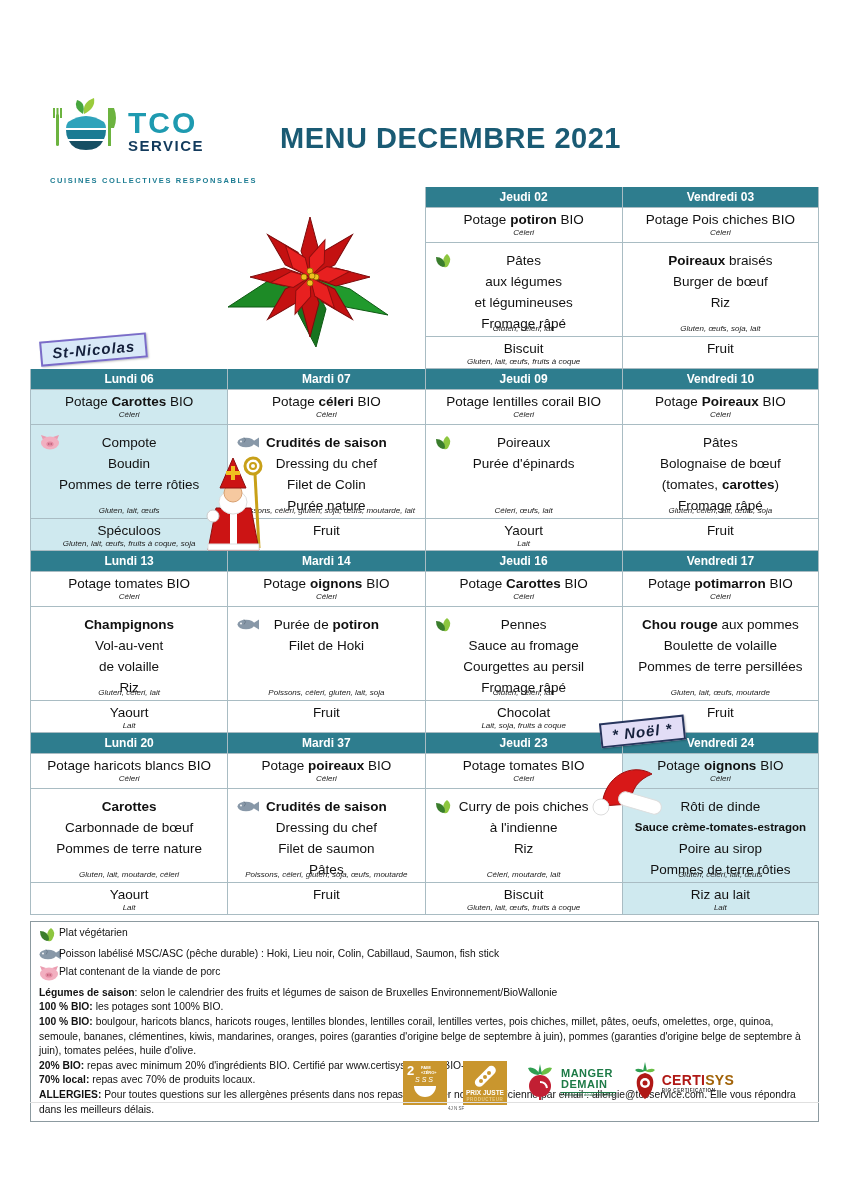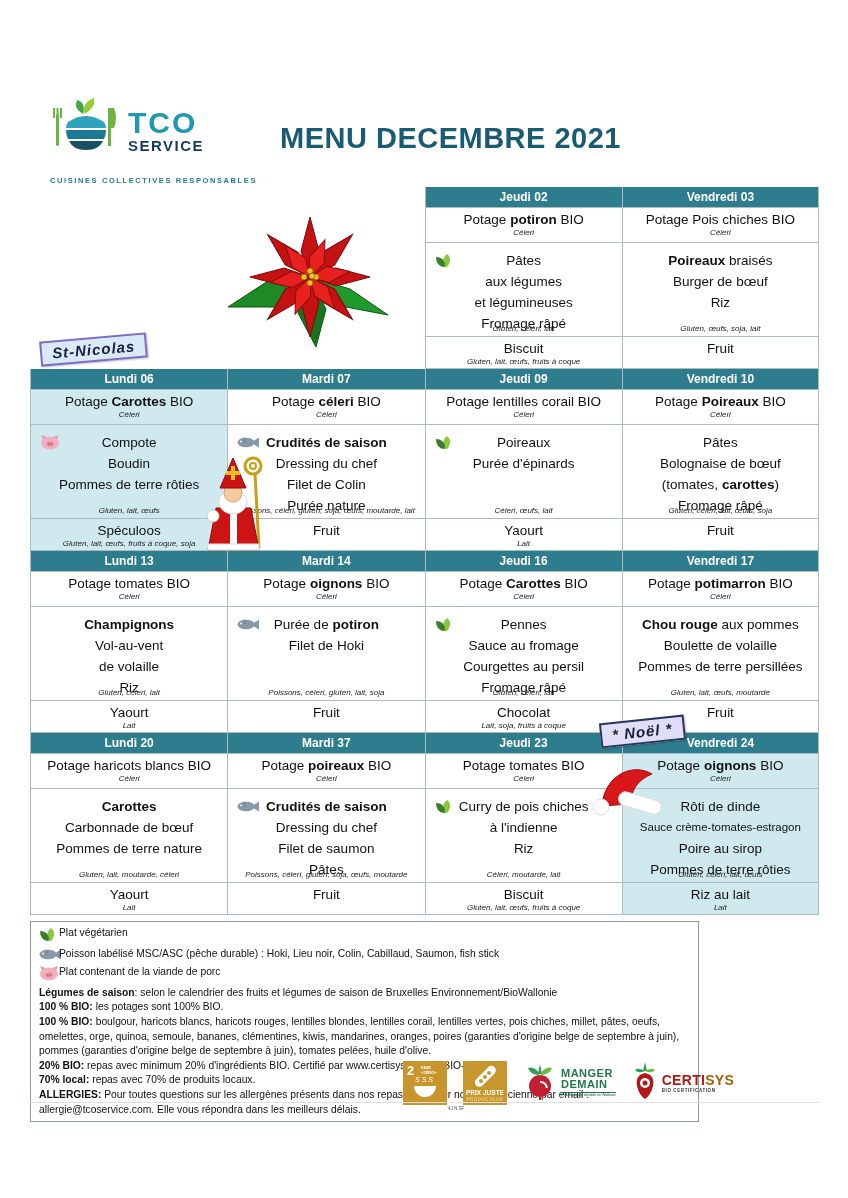--- a/index.html
+++ b/index.html
@@ -27,31 +27,31 @@
   .day-header{height:20px;line-height:20px;background:var(--teal);color:#fff;font-size:12px;font-weight:bold;text-align:center;}
   .cell{position:relative;border-top:1px solid var(--grid);text-align:center;background:#fff;}
   .cell.soup{height:35px;padding-top:3px;box-sizing:border-box;}
   .cell.main{height:94px;padding-top:7px;box-sizing:border-box;}
   .cell.dessert{height:33px;border-bottom:1px solid var(--grid);padding-top:3px;box-sizing:border-box;}
   .day-col.highlight .cell{background:var(--highlight);}
   .dish{font-size:13.5px;color:#111;line-height:17px;}
   .allergen{font-size:8px;font-style:italic;color:#222;line-height:10px;}
   .allergen.bottom{position:absolute;bottom:2px;left:0;right:0;}
   .main-line{font-size:13.5px;line-height:21px;color:#111;}
-  .main-line.small{font-size:11.5px;}
+  .main-line.small{font-size:11.5px;font-weight:bold;}
   .dish-icon{position:absolute;left:9px;top:10px;}
 
   
   .overlay{position:absolute;}
   .tag{padding:2px 10px;font-size:15px;font-style:italic;font-weight:bold;letter-spacing:1px;color:#15203c;background:#d9e9f8;border:2px solid #7b6cc8;box-shadow:1px 1px 2px rgba(0,0,0,.25);}
   #tag-stnicolas{left:40px;top:337px;transform:rotate(-5deg);}
   #tag-noel{left:600px;top:719px;transform:rotate(-6deg);background:#e2ddf6;border-color:#27355c;}
 
   
-  #footer-box{position:absolute;left:30px;top:921px;width:669px;box-sizing:border-box;border:1px solid #8c9aa0;padding:4px 8px;}
+  #footer-box{position:absolute;left:30px;top:921px;width:789px;box-sizing:border-box;border:1px solid #8c9aa0;padding:4px 8px;}
   .legend-line{font-size:10.3px;color:#111;line-height:14.6px;display:flex;align-items:flex-start;}
   .legend-icon{display:inline-block;width:20px;flex:0 0 20px;margin-top:1px;}
   .legend-text{display:inline;}
 
   .logos{position:absolute;left:403px;top:1061px;display:flex;align-items:center;gap:16px;}
   .logo-card{display:flex;align-items:center;}
   .sdg{width:44px;height:44px;background:#c9962e;color:#fff;position:relative;}
   .sdg .num{position:absolute;left:4px;top:2px;font-size:13px;font-weight:bold;}
   .sdg .lbl{position:absolute;left:18px;top:5px;font-size:4px;font-weight:bold;line-height:4.5px;width:24px;}
   .sdg .steam{position:absolute;left:0;right:0;top:15px;text-align:center;font-size:7px;font-style:italic;letter-spacing:2px;color:#fff;}

